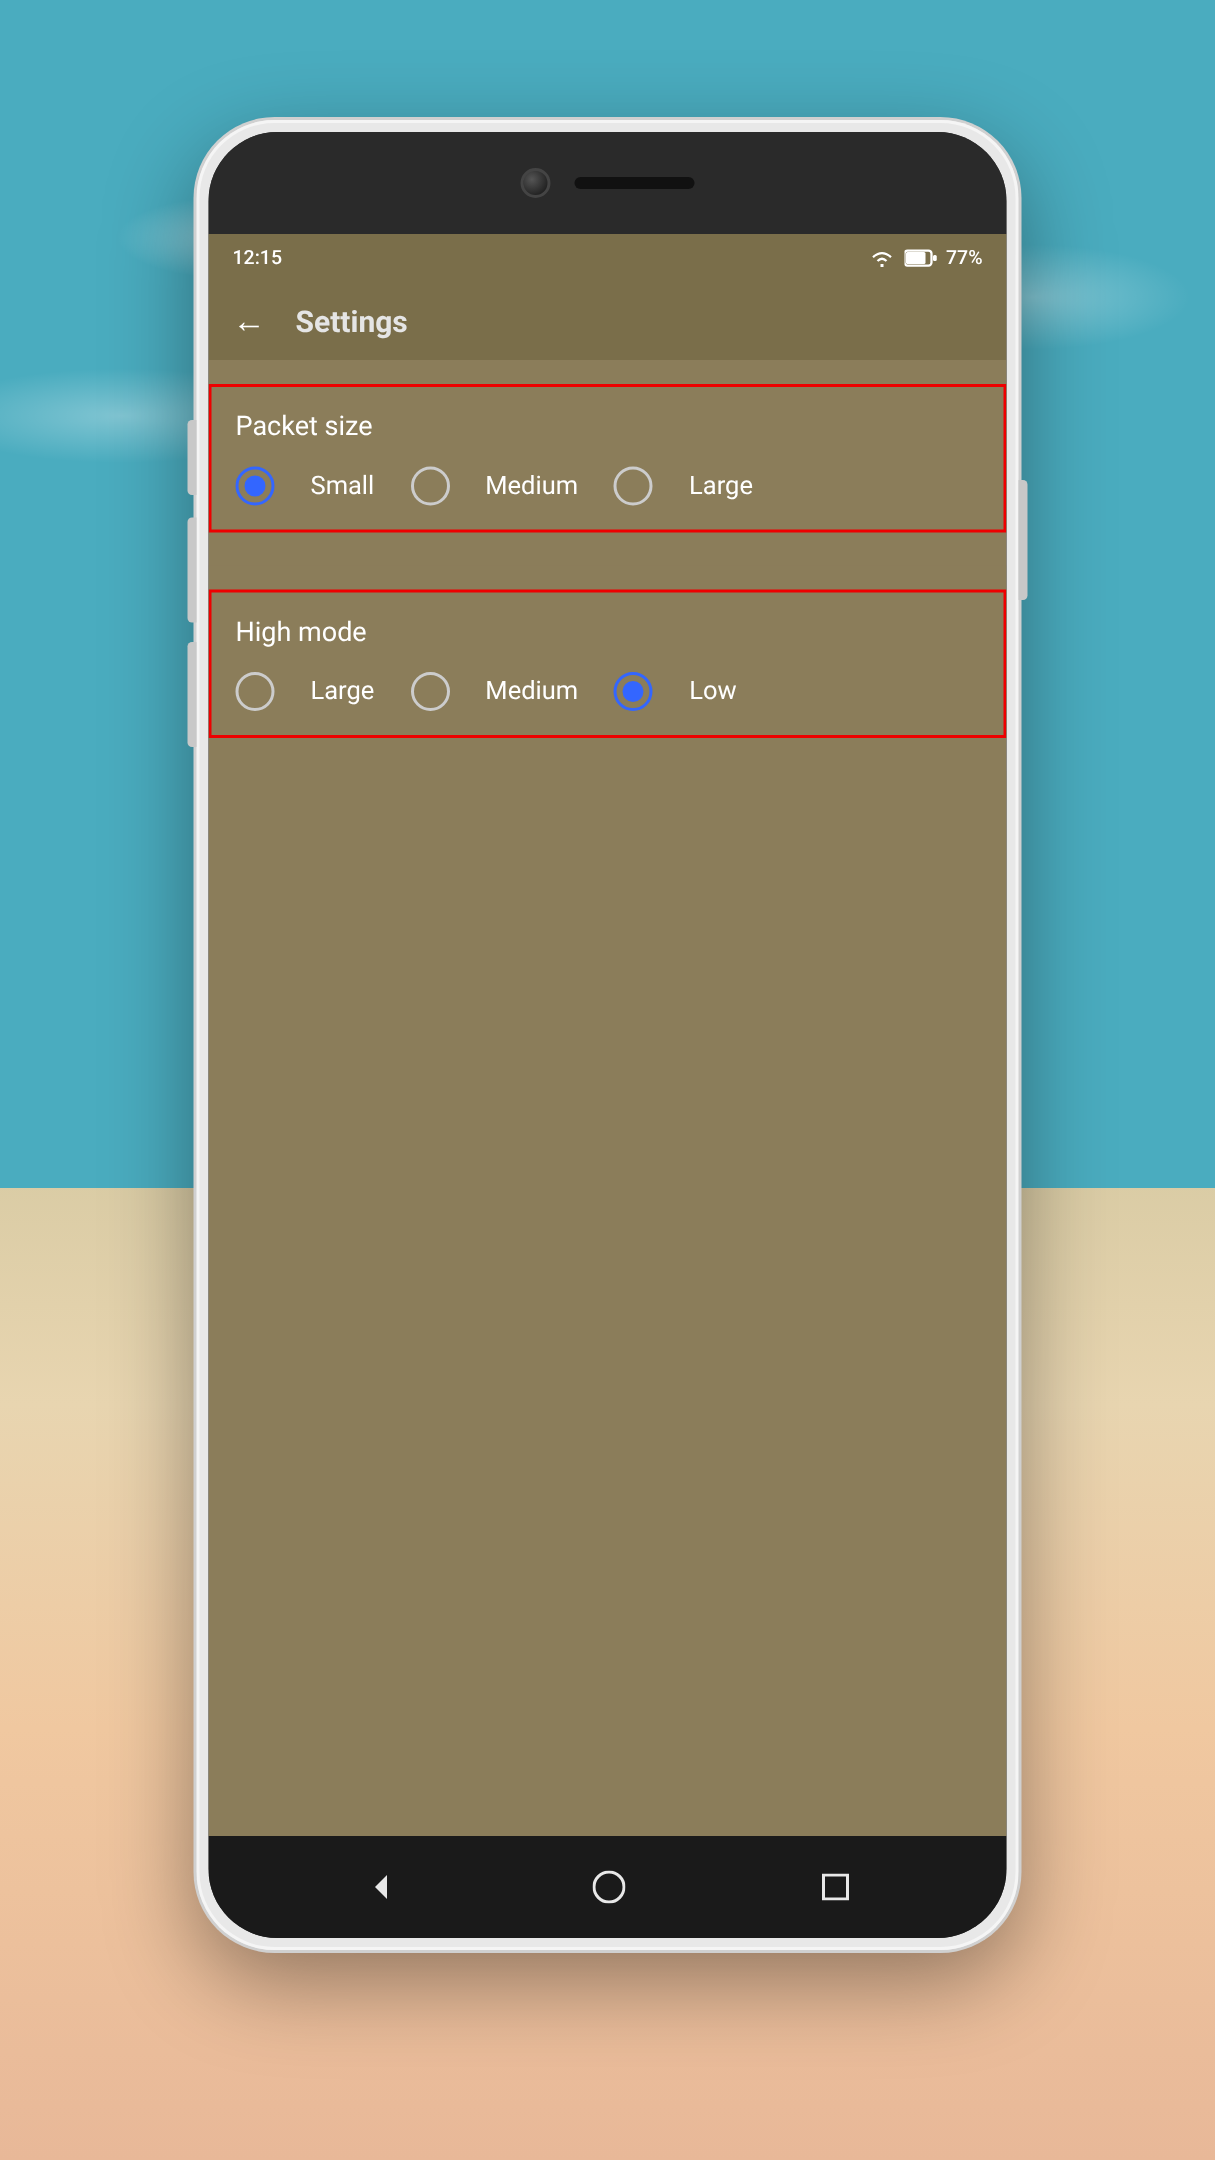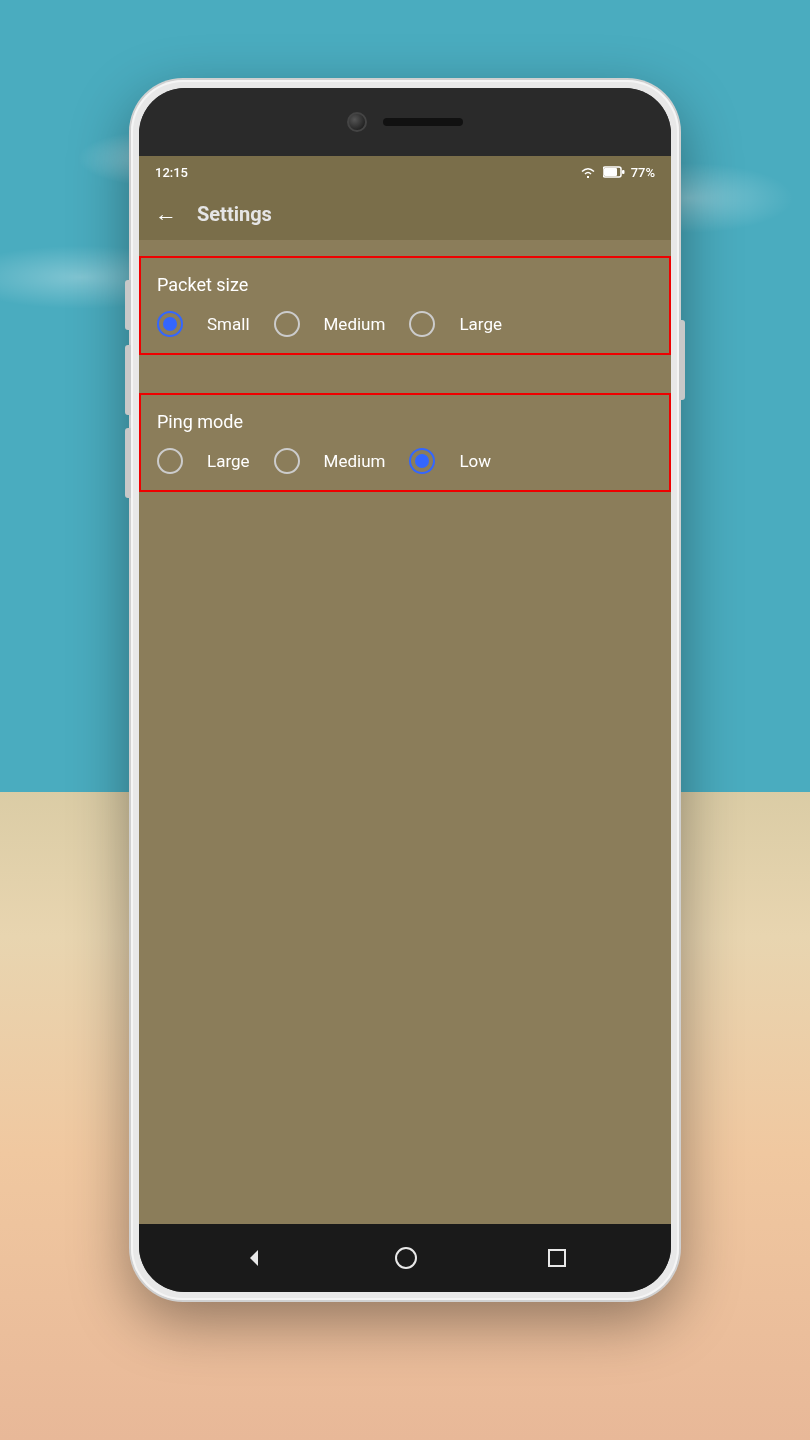--- a/index.html
+++ b/index.html
@@ -376,21 +376,21 @@
             <div class="radio-item">
               <div class="radio-circle"></div>
               <span class="radio-label">Large</span>
             </div>
           </div>
         </div>
 
         <div class="section-gap"></div>
 
         <div class="section-box">
-          <div class="section-title">Ping mode</div>
+          <div class="section-title">High mode</div>
           <div class="radio-group">
 
             <div class="radio-item">
               <div class="radio-circle"></div>
               <span class="radio-label">Large</span>
             </div>
 
             <div class="radio-item">
               <div class="radio-circle"></div>
               <span class="radio-label">Medium</span>

